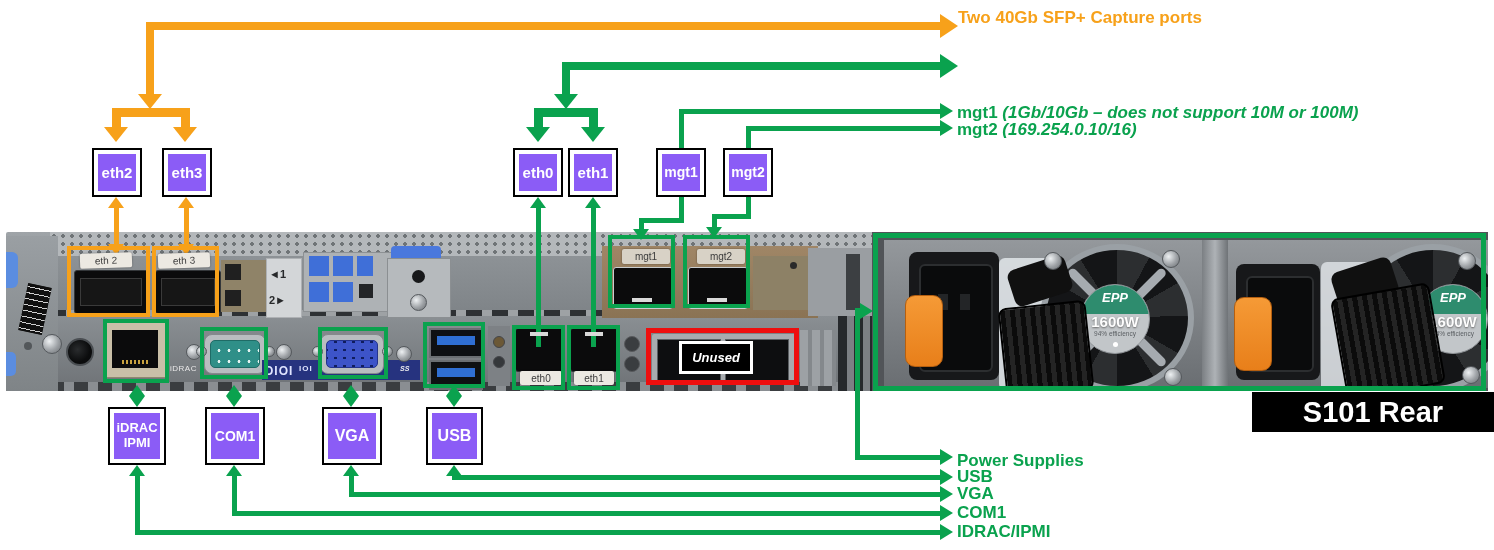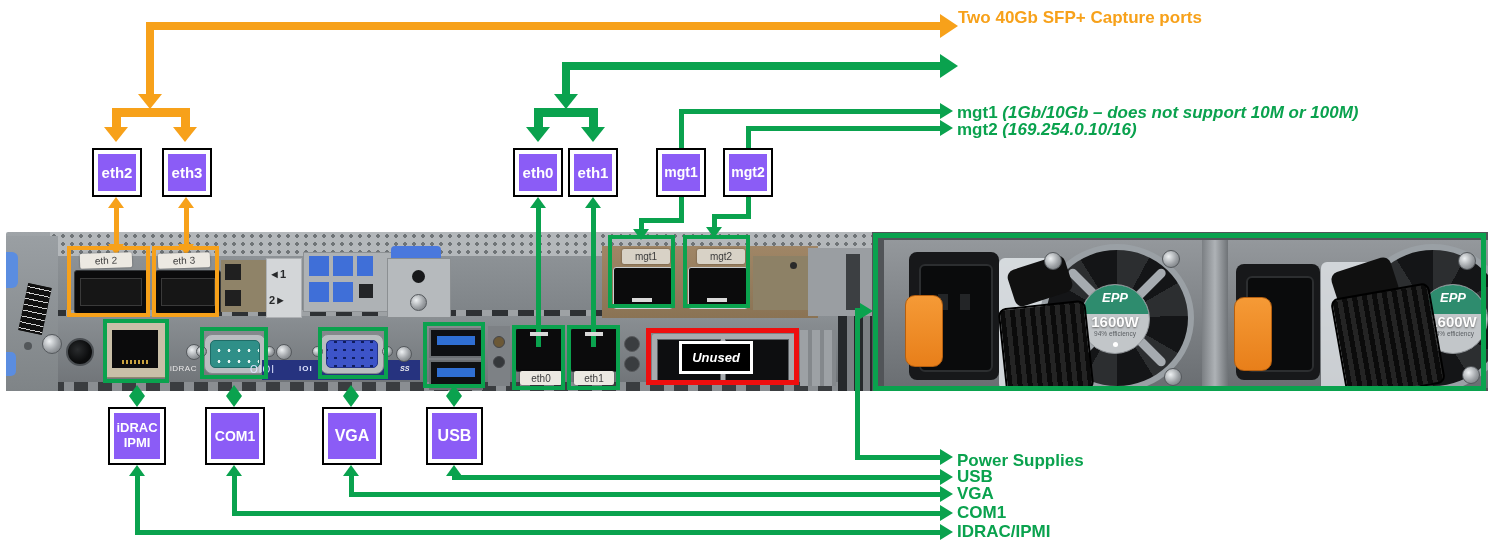--- a/index.html
+++ b/index.html
@@ -115,21 +115,21 @@
 
     <div class="abs" style="left:198px;top:102px;width:60px;height:38px;background:#b9bdc0;border:1px solid #85898c;border-radius:8px;"></div>
     <div class="abs" style="left:204px;top:108px;width:48px;height:26px;background:#2f8f88;border-radius:5px;border:1px solid #1f6b66;
                 background-image:radial-gradient(#e4f3f1 1.2px,transparent 1.7px);background-size:10px 11px;background-position:3px 4px;"></div>
     <div class="screw" style="left:190px;top:114px;width:9px;height:9px;"></div>
     <div class="screw" style="left:258px;top:114px;width:9px;height:9px;"></div>
 
     <div class="screw" style="left:270px;top:112px;width:14px;height:14px;"></div>
 
     <div class="abs" style="left:256px;top:128px;width:158px;height:20px;background:#26337f;"></div>
-    <div class="abs" style="left:244px;top:132px;font-size:10px;font-weight:normal;color:#dfe4ff;letter-spacing:1px;">OIOI</div>
+    <div class="abs" style="left:258px;top:132px;font-size:12px;font-weight:bold;color:#dfe4ff;letter-spacing:1px;">OIOI</div>
     <div class="abs" style="left:293px;top:132px;font-size:8px;font-weight:bold;color:#dfe4ff;letter-spacing:1px;">IOI</div>
     <div class="abs" style="left:394px;top:133px;font-size:7px;font-weight:bold;color:#f0f0f0;font-style:italic;">SS</div>
     <div class="abs" style="left:314px;top:102px;width:62px;height:38px;background:#b9bdc0;border:1px solid #85898c;border-radius:8px;"></div>
     <div class="abs" style="left:320px;top:108px;width:50px;height:26px;background:#3d54c9;border-radius:5px;border:1px solid #25348d;
                 background-image:radial-gradient(#101d5e 1.2px,transparent 1.7px);background-size:9px 8px;background-position:4px 5px;"></div>
     <div class="screw" style="left:306px;top:114px;width:9px;height:9px;"></div>
     <div class="screw" style="left:376px;top:114px;width:9px;height:9px;"></div>
     <div class="screw" style="left:390px;top:114px;width:14px;height:14px;"></div>
 
     <div class="abs" style="left:423px;top:96px;width:50px;height:26px;background:#0e1013;border:2px solid #6b6f73;"></div>
@@ -208,20 +208,23 @@
         <div style="position:absolute;left:0;top:45px;width:100%;text-align:center;color:#5a5e62;font-size:6.5px;">94% efficiency</div>
       </div>
       <div class="abs" style="left:462px;top:32px;width:62px;height:40px;background:#101010;border-radius:8px;transform:rotate(-18deg);"></div>
       <div class="abs" style="left:466px;top:58px;width:96px;height:98px;border-radius:8px;transform:rotate(-10deg);
                   background:repeating-linear-gradient(90deg,#0b0b0b 0 5px,#242424 5px 10px);border:2px solid #000;"></div>
       <div class="screw" style="left:586px;top:20px;width:16px;height:16px;"></div>
       <div class="screw" style="left:590px;top:134px;width:16px;height:16px;"></div>
     </div>
   </div>
 
+  <div class="abs" style="left:1252px;top:392px;width:242px;height:40px;background:#000;display:flex;align-items:center;justify-content:center;z-index:7;">
+    <span style="color:#fff;font-weight:bold;font-size:29px;white-space:nowrap;">S101 Rear</span>
+  </div>
 
   <div class="hl hl-o" style="left:67px;top:246px;width:83px;height:71px;"></div>
   <div class="hl hl-o" style="left:152px;top:246px;width:67px;height:71px;"></div>
   <div class="hl" style="left:103px;top:319px;width:66px;height:64px;"></div>
   <div class="hl" style="left:200px;top:327px;width:68px;height:52px;"></div>
   <div class="hl" style="left:318px;top:327px;width:70px;height:52px;"></div>
   <div class="hl" style="left:423px;top:322px;width:62px;height:66px;"></div>
   <div class="hl" style="left:512px;top:325px;width:53px;height:65px;"></div>
   <div class="hl" style="left:567px;top:325px;width:53px;height:65px;"></div>
   <div class="hl" style="left:608px;top:235px;width:67px;height:73px;"></div>

